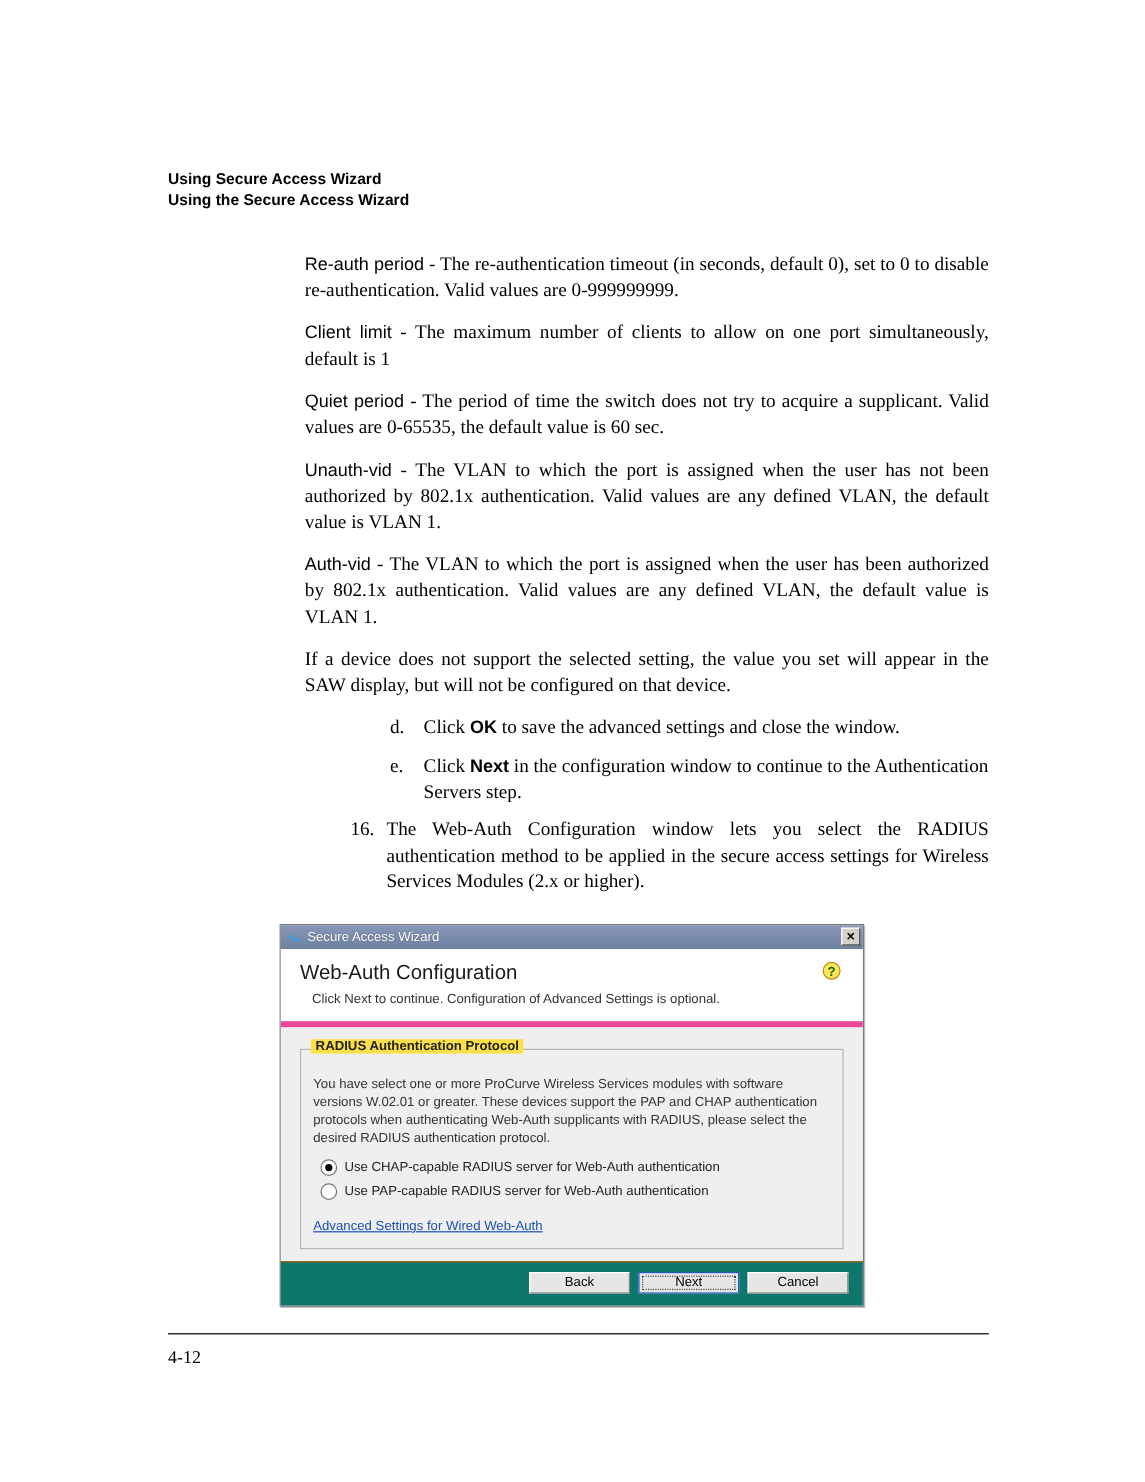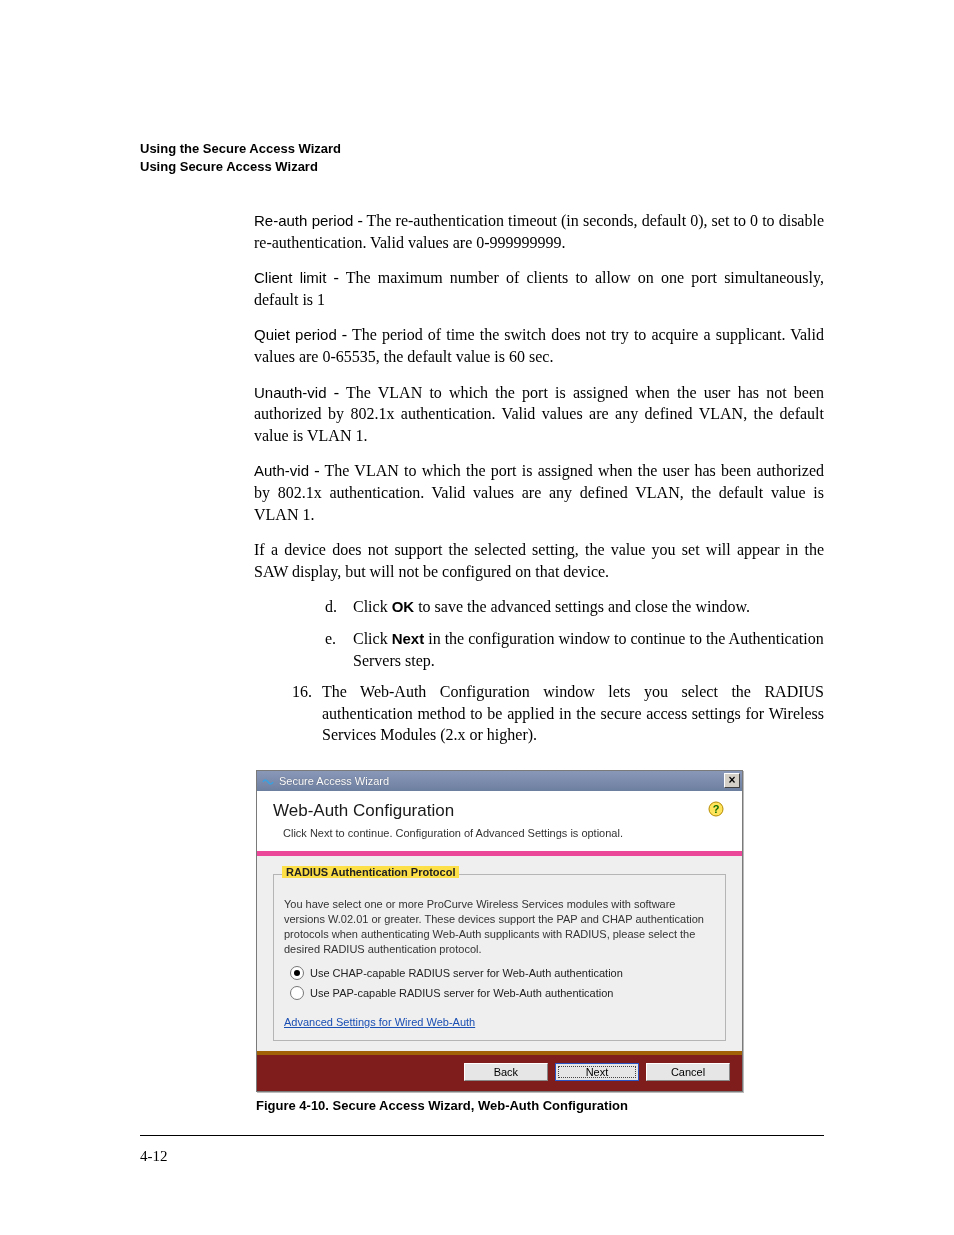--- a/index.html
+++ b/index.html
@@ -64,21 +64,21 @@
     line-height: 1.35;
     margin-bottom: 24px;
   }
   .numlist-marker {
     width: 32px;
     flex-shrink: 0;
     text-align: right;
     padding-right: 10px;
   }
   .figure-wrap {
-    margin-left: 104px;
+    margin-left: 81px;
     margin-top: 18px;
     padding-left: 12px;
   }
   .wizard {
     width: 485px;
     border: 1px solid #7a7a7a;
     background: #fff;
     font-family: Tahoma, Arial, sans-serif;
     font-size: 11px;
     box-shadow: 1px 1px 0 #bbb;
@@ -203,23 +203,23 @@
   .link {
     color: #1a4fb3;
     text-decoration: underline;
     font-size: 11px;
     display: inline-block;
     margin-top: 10px;
     margin-left: 0;
   }
   .wizard-footer {
     padding: 8px 12px 10px 12px;
-    background: #7f1d1d;
+    background: #0f766e;
     text-align: right;
-    border-top: 4px solid #a16207;
+    border-top: 1px solid #a16207;
   }
   .btn {
     display: inline-block;
     min-width: 62px;
     padding: 2px 10px;
     background: #e6e6e6;
     border: 1px solid #888;
     border-top-color: #fff;
     border-left-color: #fff;
     font-family: Tahoma, Arial, sans-serif;
@@ -248,22 +248,22 @@
     font-family: Liberation Serif, serif;
     font-size: 15px;
   }
 </style>
 </head>
 <body>
 
 <div class="page">
 
   <div class="running-head">
+    <div>Using Secure Access Wizard</div>
     <div>Using the Secure Access Wizard</div>
-    <div>Using Secure Access Wizard</div>
   </div>
 
   <div class="body-col">
     <div class="para">
       <span class="term">Re-auth period</span><span> - The re-authentication timeout (in seconds, default 0), set to 0 to disable re-authentication. Valid values are 0-999999999.</span>
     </div>
     <div class="para">
       <span class="term">Client limit</span><span> - The maximum number of clients to allow on one port simultaneously, default is 1</span>
     </div>
     <div class="para">
@@ -343,19 +343,18 @@
           <a class="link">Advanced Settings for Wired Web-Auth</a>
         </div>
       </div>
 
       <div class="wizard-footer">
         <span class="btn">Back</span>
         <span class="btn default">Next</span>
         <span class="btn">Cancel</span>
       </div>
     </div>
-    <div class="figure-caption">Figure 4-10. Secure Access Wizard, Web-Auth Configuration</div>
   </div>
 
   <hr class="footer-rule">
   <div class="page-num">4-12</div>
 
 </div>
 
 </body></html>

